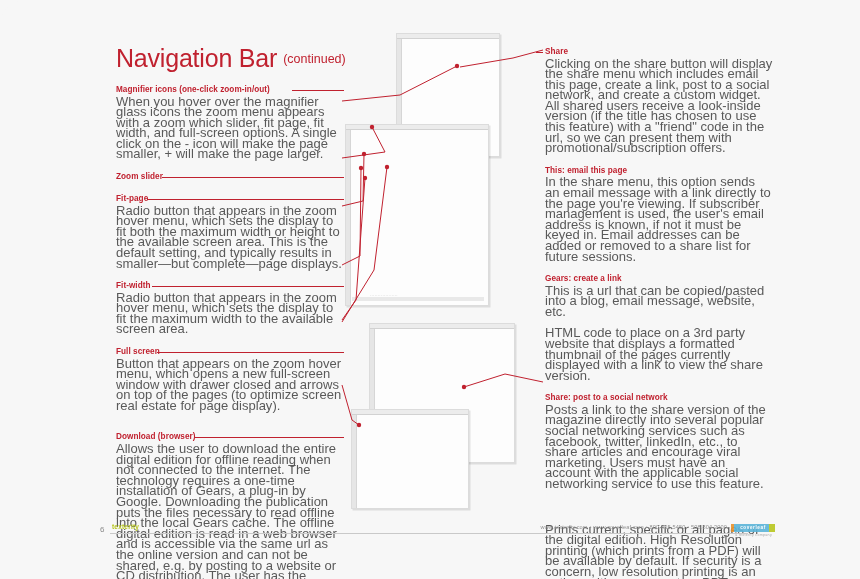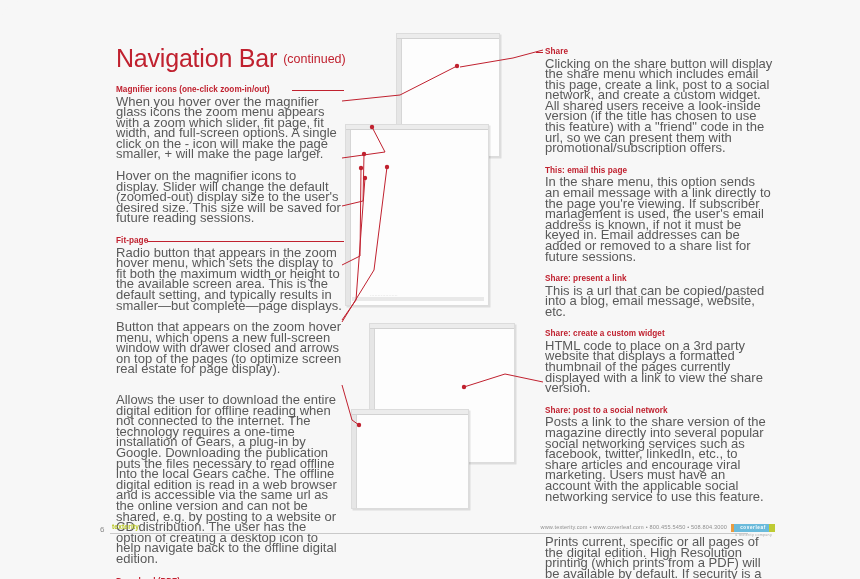--- a/index.html
+++ b/index.html
@@ -212,34 +212,40 @@
   </div>
 
   <div class="col" id="col-left">
 
     <div class="entry">
       <div class="entry-head lead-right" style="--lead-start:176px;">Magnifier icons (one-click zoom-in/out)</div>
       <div class="entry-body">When you hover over the magnifier glass icons the zoom menu appears with a zoom which slider, fit page, fit width, and full-screen options.  A single click on the - icon will make the page smaller, + will make the page larger.</div>
     </div>
 
     <div class="entry">
-      <div class="entry-body">Hover on the magnifier icons to display. Slider will change the default (zoomed-out) display size to the user's desired size. This size will be saved for future reading sessions.</div>
+      <div class="entry-head lead-right" style="--lead-start:46px;">Zoom slider</div>
     </div>
 
     <div class="entry">
       <div class="entry-head lead-right" style="--lead-start:31px;">Fit-page</div>
       <div class="entry-body">Radio button that appears in the zoom hover menu, which sets the display to fit both the maximum width or height to the available screen area. This is the default setting, and typically results in smaller—but complete—page displays.</div>
     </div>
 
-
-    <div class="entry">
+    <div class="entry">
+      <div class="entry-head lead-right" style="--lead-start:36px;">Fit-width</div>
+      <div class="entry-body">Radio button that appears in the zoom hover menu, which sets the display to fit the maximum width to the available screen area.</div>
+    </div>
+
+    <div class="entry">
+      <div class="entry-head lead-right" style="--lead-start:41px;">Full screen</div>
       <div class="entry-body">Button that appears on the zoom hover menu, which opens a new full-screen window with drawer closed and arrows on top of the pages (to optimize screen real estate for page display).</div>
     </div>
 
     <div class="entry" style="margin-top:20px;">
+      <div class="entry-head lead-right" style="--lead-start:78px;">Download (browser)</div>
       <div class="entry-body">Allows the user to download the entire digital edition for offline reading when not connected to the internet. The technology requires a one-time installation of Gears, a plug-in by Google. Downloading the publication puts the files necessary to read offline into the local Gears cache. The offline digital edition is read in a web browser and is accessible via the same url as the online version and can not be shared, e.g. by posting to a website or CD distribution. The user has the option of creating a desktop icon to help navigate back to the offline digital edition.</div>
     </div>
 
     <div class="entry">
       <div class="entry-head">Download (PDF)</div>
       <div class="entry-body">Allows the user to download a PDF version of the digital edition.</div>
     </div>
 
   </div>
 
@@ -249,26 +255,25 @@
       <div class="entry-head lead-left">Share</div>
       <div class="entry-body">Clicking on the share button will display the share menu which includes email this page, create a link, post to a social network, and create a custom widget.  All shared users receive a look-inside version (if the title has chosen to use this feature) with a "friend" code in the url, so we can present them with promotional/subscription offers.</div>
     </div>
 
     <div class="entry">
       <div class="entry-head">This: email this page</div>
       <div class="entry-body">In the share menu, this option sends an email message with a link directly to the page you're viewing. If subscriber management is used, the user's email address is known, if not it must be keyed in. Email addresses can be added or removed to a share list for future sessions.</div>
     </div>
 
     <div class="entry">
-      <div class="entry-head">Share: present a link</div>
+      <div class="entry-head">Gears: create a link</div>
       <div class="entry-body">This is a url that can be copied/pasted into a blog, email message, website, etc.</div>
     </div>
 
     <div class="entry">
-      <div class="entry-head">Share: create a custom widget</div>
       <div class="entry-body">HTML code to place on a 3rd party website that displays a formatted thumbnail of the pages currently displayed with a link to view the share version.</div>
     </div>
 
     <div class="entry">
       <div class="entry-head">Share: post to a social network</div>
       <div class="entry-body">Posts a link to the share version of the magazine directly into several popular social networking services such as facebook, twitter, linkedIn, etc., to share articles and encourage viral marketing. Users must have an account with the applicable social networking service to use this feature.</div>
     </div>
 
     <div class="entry" style="margin-top:35px;">
       <div class="entry-body">Prints current, specific or all pages of the digital edition. High Resolution printing (which prints from a PDF) will be available by default. If security is a concern, low resolution printing is an option, with no access to a PDF version of the publication.</div>

